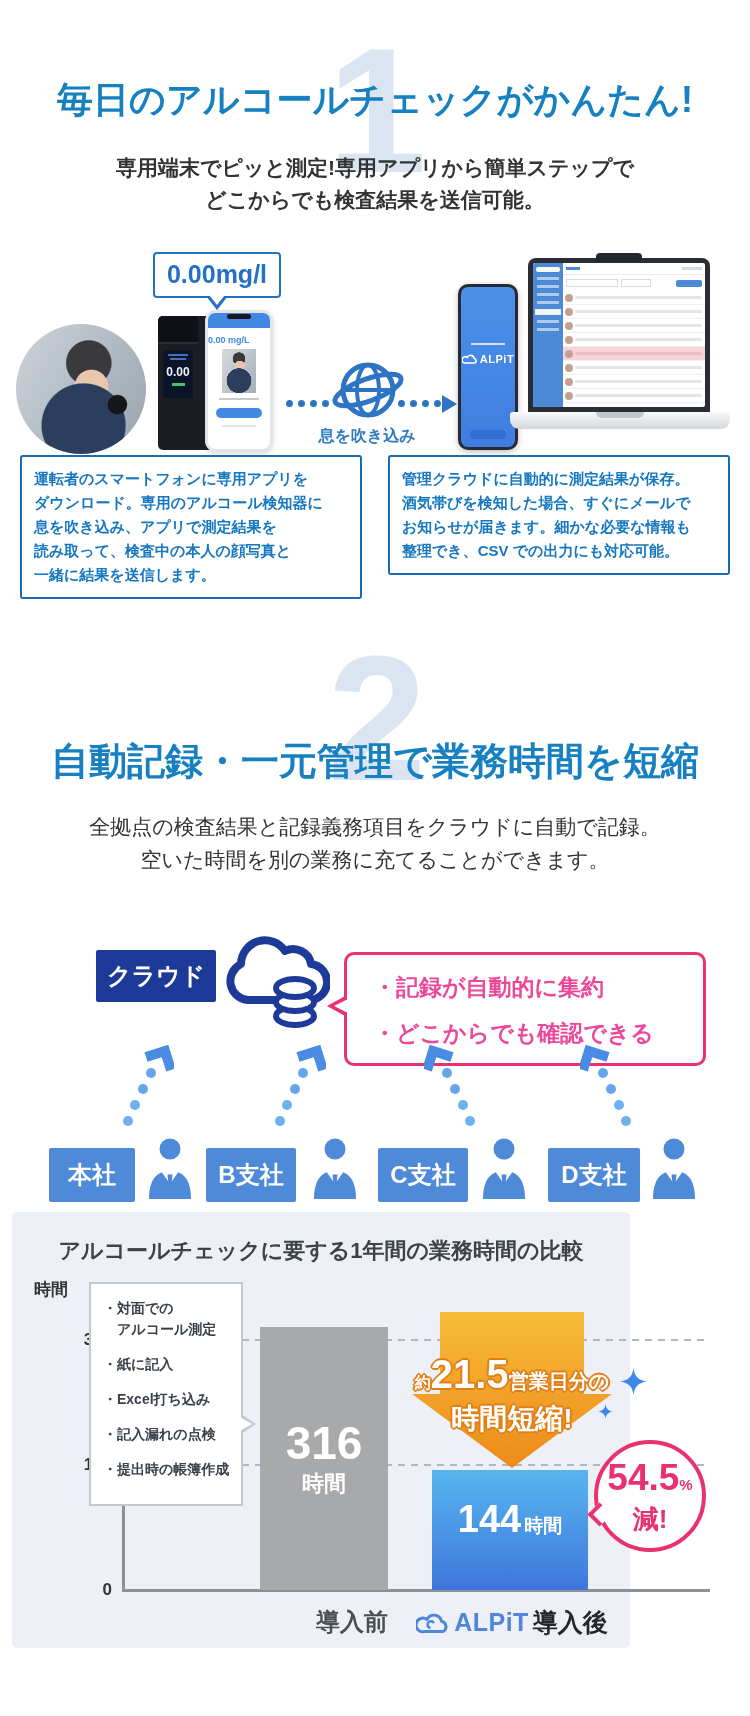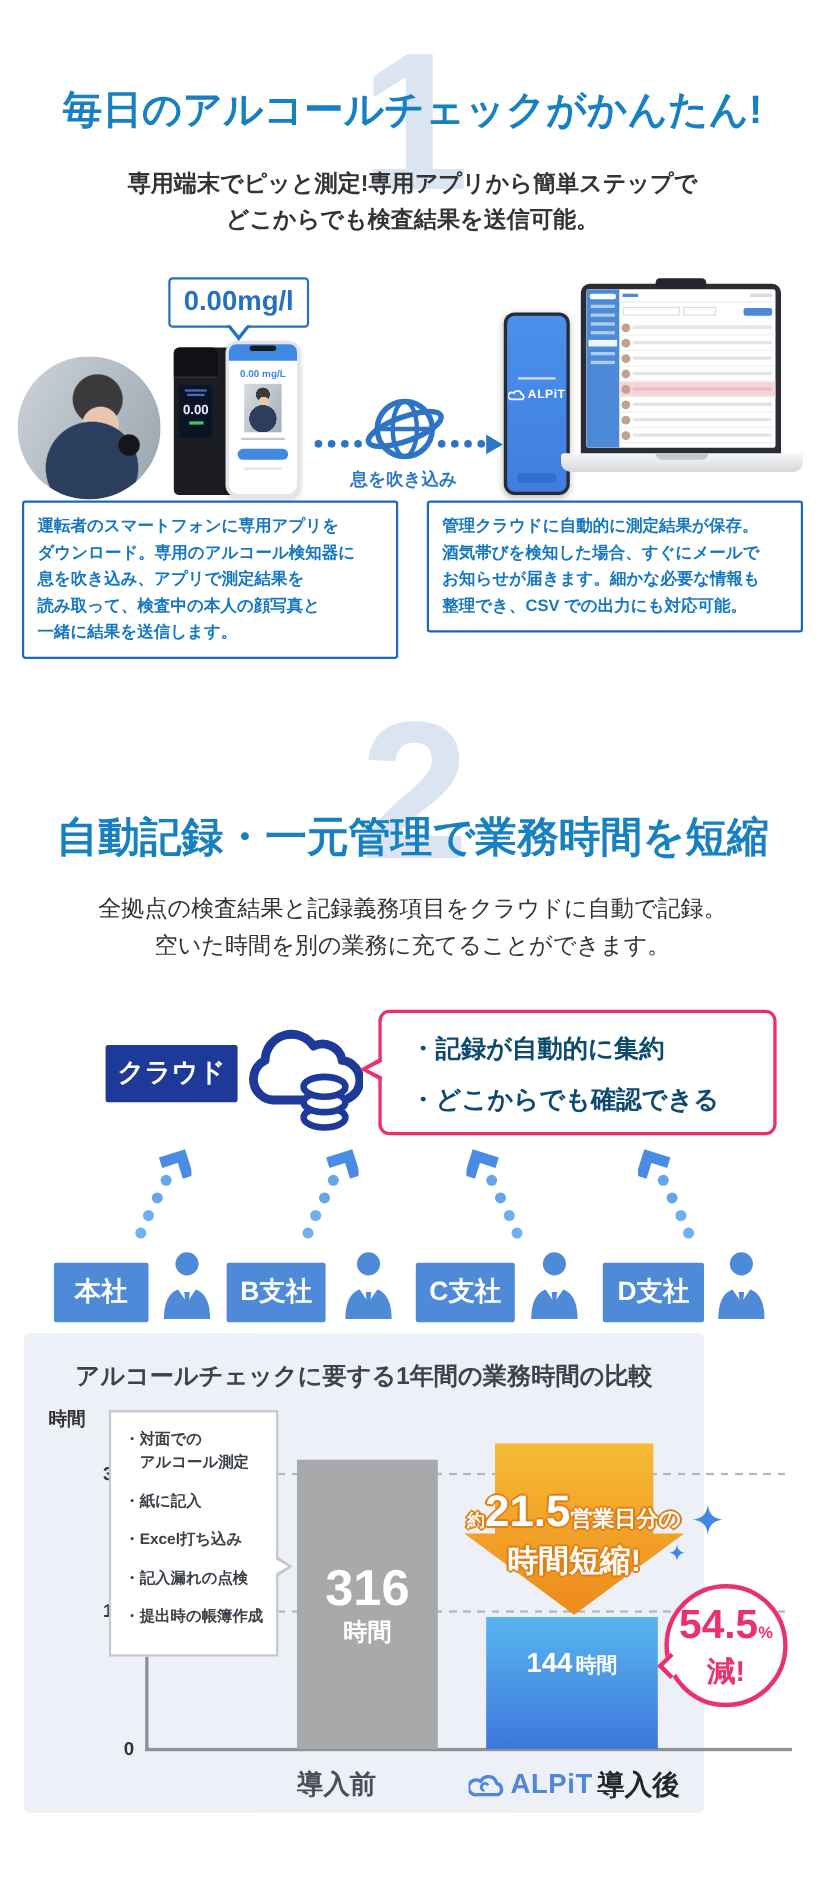--- a/index.html
+++ b/index.html
@@ -21,28 +21,28 @@
           border:11px solid transparent;border-top:14px solid #2470c2;border-bottom:0;}
   .bubble:after{content:"";position:absolute;left:50%;bottom:-9px;margin-left:-8px;
           border:8px solid transparent;border-top:10px solid #fff;border-bottom:0;}
   .dotrow{position:absolute;display:flex;gap:5px;}
   .dotrow i{width:7px;height:7px;border-radius:50%;background:#2e74c4;}
   .tri-right{position:absolute;width:0;height:0;border-top:9px solid transparent;
              border-bottom:9px solid transparent;border-left:15px solid #2e74c4;}
   .cloud-label{position:absolute;background:#1d3a99;color:#fff;font-weight:bold;font-size:24px;
                text-align:center;border-radius:2px;}
   .pink-callout{position:absolute;box-sizing:border-box;background:#fff;border:3.5px solid #e8316e;
-                border-radius:10px;color:#0c4a6e;font-weight:bold;font-size:23px;}
+                border-radius:10px;color:#ec4899;font-weight:bold;font-size:23px;margin-top:34px;}
   .pink-callout:before{content:"";position:absolute;left:-20px;top:40px;
       border:11px solid transparent;border-right:20px solid #e8316e;border-left:0;}
   .pink-callout:after{content:"";position:absolute;left:-13px;top:44px;
       border:7px solid transparent;border-right:14px solid #fff;border-left:0;}
   .branch-box{position:absolute;height:54px;background:#4e8ad8;color:#fff;font-weight:bold;
               font-size:24px;text-align:center;line-height:54px;border-radius:2px;}
-  .chart-wrap{position:absolute;left:22px;top:1212px;width:618px;height:436px;
+  .chart-wrap{position:absolute;left:12px;top:1212px;width:618px;height:436px;
               background:#edf0f7;border-radius:5px;}
   .chart-title{position:absolute;left:0;top:24px;width:100%;text-align:center;
                font-size:22px;font-weight:bold;color:#3e434b;}
   .gridline{position:absolute;height:2px;
             background:repeating-linear-gradient(90deg,#b3b7c0 0 7px,transparent 7px 13px);}
   .tick{position:absolute;left:56px;width:44px;text-align:right;font-size:17px;color:#333;font-weight:600;}
   .task-box{position:absolute;left:77px;top:70px;width:154px;height:224px;box-sizing:border-box;
             background:#fff;border:2px solid #c3c7cf;z-index:3;
             padding:16px 6px 0 12px;font-size:14px;font-weight:600;color:#3c4149;}
   .task-box:before{content:"";position:absolute;right:-15px;top:130px;
@@ -55,21 +55,21 @@
   .arrow-text{position:absolute;z-index:5;width:100%;text-align:center;color:#fff;font-weight:bold;
       text-shadow:-2px 0 #e07f15,2px 0 #e07f15,0 -2px #e07f15,0 2px #e07f15,
                   -1px -1px #e07f15,1px 1px #e07f15,1px -1px #e07f15,-1px 1px #e07f15;}
   .badge{position:absolute;left:582px;top:228px;width:112px;height:112px;box-sizing:border-box;
          background:#fff;border:4px solid #e8316e;border-radius:50%;z-index:6;
          display:flex;flex-direction:column;align-items:center;justify-content:center;
          color:#e8316e;font-weight:bold;}
   .badge:before{content:"";position:absolute;left:-7px;top:62px;width:13px;height:13px;
          background:#fff;border-left:4px solid #e8316e;border-bottom:4px solid #e8316e;
          transform:rotate(45deg);}
-  .xlab{position:absolute;top:394px;font-size:24px;font-weight:bold;color:#4a4f57;text-align:left;}
+  .xlab{position:absolute;top:394px;font-size:24px;font-weight:bold;color:#4a4f57;text-align:right;}
   .laptop-row{display:flex;align-items:center;gap:2px;height:13px;border-bottom:1px solid #efefef;
               padding-left:2px;}
   .laptop-row i{width:8px;height:8px;border-radius:50%;background:#c4a08e;flex:none;}
   .laptop-row b{flex:1;height:3px;background:#e2e4e8;border-radius:2px;margin-right:3px;}
   .footnote{position:absolute;left:0;top:1662px;width:100%;text-align:center;
             font-size:14.5px;color:#31343a;font-weight:500;white-space:nowrap;}
 </style>
 </head>
 <body>
 
@@ -98,21 +98,21 @@
       <div style="margin:4px auto 0;width:20px;height:2px;background:#4a6cc0;"></div>
       <div style="margin:2px auto 0;width:16px;height:2px;background:#4a6cc0;"></div>
       <div style="color:#eaf2ff;font-size:12px;font-weight:bold;margin-top:5px;">0.00</div>
       <div style="margin:4px auto 0;width:13px;height:3px;background:#3cc56a;"></div>
     </div>
   </div>
 
   <div class="abs" style="left:205px;top:310px;width:68px;height:142px;background:#fff;border:3px solid #e2e5ea;border-radius:11px;box-shadow:0 2px 5px rgba(0,0,0,.15);box-sizing:border-box;">
     <div class="abs" style="left:0;top:0;right:0;height:15px;background:#4188e2;border-radius:7px 7px 0 0;"></div>
     <div class="abs" style="left:50%;top:1px;width:24px;height:5px;margin-left:-12px;background:#16181d;border-radius:3px;"></div>
-    <div class="abs" style="left:0;right:0;top:22px;text-align:center;color:#3f87e0;font-size:9px;font-weight:bold;">0.00 mg/L</div>
+    <div class="abs" style="left:0;right:0;top:22px;text-align:left;color:#3f87e0;font-size:9px;font-weight:bold;">0.00 mg/L</div>
     <div class="abs" style="left:50%;top:36px;width:34px;height:44px;margin-left:-17px;
          background:radial-gradient(circle at 50% 72%,#2c3e5e 0 34%,transparent 35%),
                     radial-gradient(circle at 52% 38%,#e8c7ae 0 15%,transparent 16%),
                     radial-gradient(circle at 50% 22%,#3a3a3c 0 16%,transparent 17%),
                     linear-gradient(120deg,#d5dade,#a6b0b8);"></div>
     <div class="abs" style="left:50%;top:85px;width:40px;height:2px;margin-left:-20px;background:#c6cad0;"></div>
     <div class="abs" style="left:50%;top:95px;width:46px;height:10px;margin-left:-23px;background:#4188e2;border-radius:5px;"></div>
     <div class="abs" style="left:50%;top:112px;width:34px;height:2px;margin-left:-17px;background:#dfe2e6;"></div>
   </div>
 
@@ -327,21 +327,21 @@
       <div class="task-line" style="margin-top:17px;">・Excel打ち込み</div>
       <div class="task-line" style="margin-top:17px;">・記入漏れの点検</div>
       <div class="task-line" style="margin-top:17px;">・提出時の帳簿作成</div>
     </div>
 
     <div class="bar" style="left: 248px; width: 128px; background: rgb(168, 169, 171); height: 263px;">
       <div style="font-size:46px;line-height:48px;">316</div>
       <div style="font-size:22px;margin-top:2px;">時間</div>
     </div>
     <div class="bar" style="left: 420px; width: 156px; background: linear-gradient(rgb(88, 181, 239), rgb(61, 119, 220)); flex-direction: row; align-items: baseline; gap: 3px; padding-top: 28px; box-sizing: border-box; height: 120px;">
-      <span style="font-size:25px;">144</span>
+      <span style="font-size:38px;">144</span>
       <span style="font-size:19px;">時間</span>
     </div>
 
     <svg class="abs" style="left:398px;top:100px;z-index:4;" width="204" height="158" viewBox="0 0 204 158">
       <defs>
           <linearGradient id="og" x1="0" y1="0" x2="0" y2="1">
         <stop offset="0" stop-color="#f6bb36"></stop>
             <stop offset="1" stop-color="#ee8a1b"></stop>
       </linearGradient>
         </defs>

